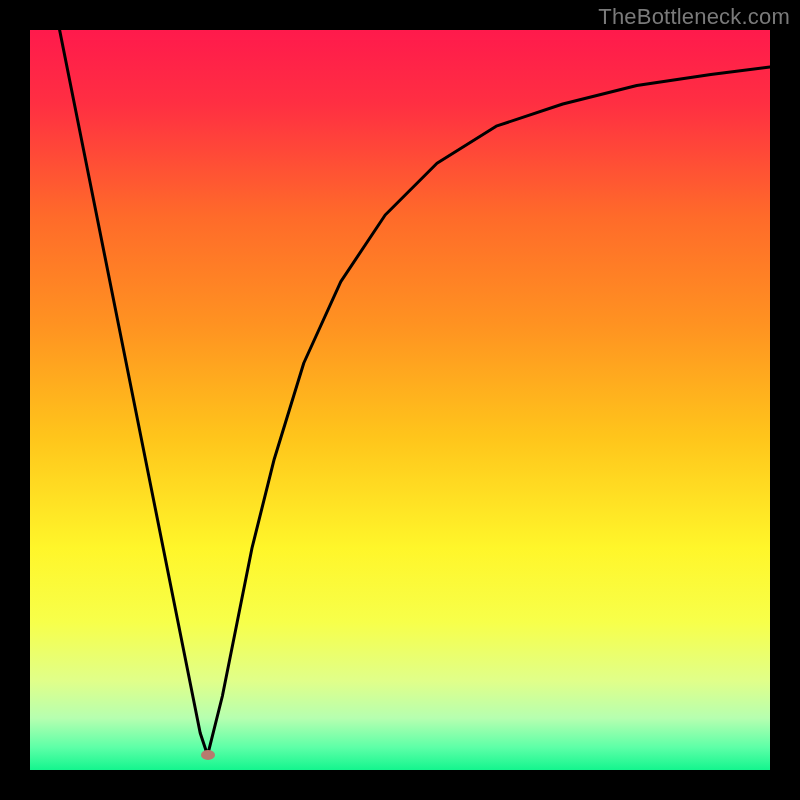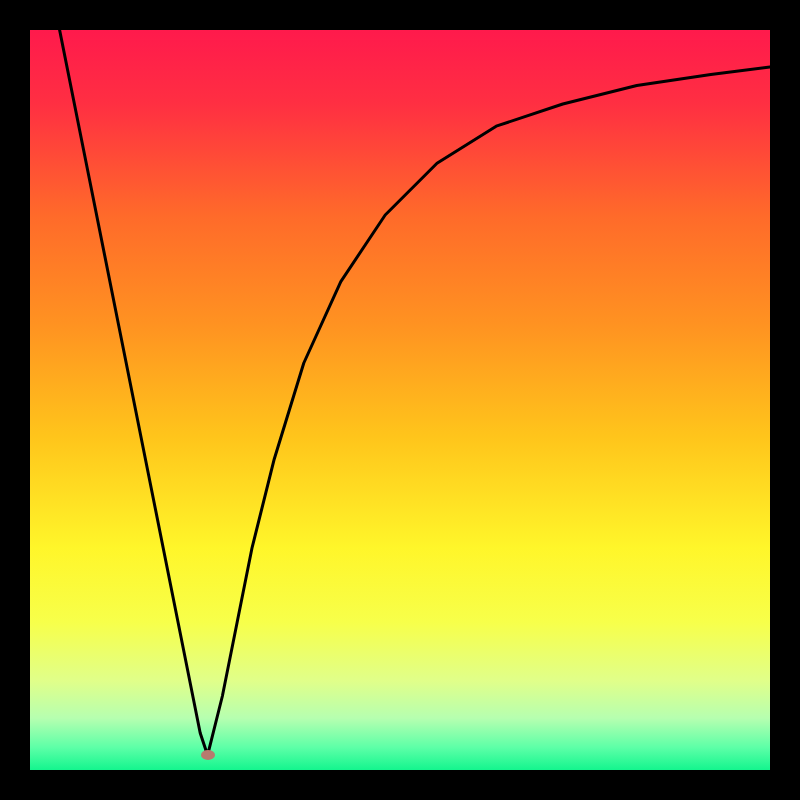--- a/index.html
+++ b/index.html
@@ -78,13 +78,14 @@
       <rect x="0" y="0" width="740" height="740" fill="url(#bg-grad)"></rect>
     </svg>
 
     <svg class="curve-svg" viewBox="0 0 740 740" preserveAspectRatio="none">
       <path id="curve-path" d="M 29.6 0.0 L 59.2 148.0 L 88.8 296.0 L 118.4 444.0 L 148.0 592.0 L 170.2 703.0 L 177.6 725.2 L 177.6 725.2 L 192.4 666.0 L 207.2 592.0 L 222.0 518.0 L 244.2 429.2 L 273.8 333.0 L 310.8 251.6 L 355.2 185.0 L 407.0 133.2 L 466.2 96.2 L 532.8 74.0 L 606.8 55.5 L 680.8 44.4 L 740.0 37.0 " fill="none" stroke="#000" stroke-width="3" stroke-linecap="round" stroke-linejoin="round"></path>
     </svg>
 
     <div id="min-dot" class="min-dot" style="left: 177.6px; top: 725.2px;"></div>
   </div>
 
+  <div class="credit">TheBottleneck.com</div>
 </div>
 
 </body></html>

